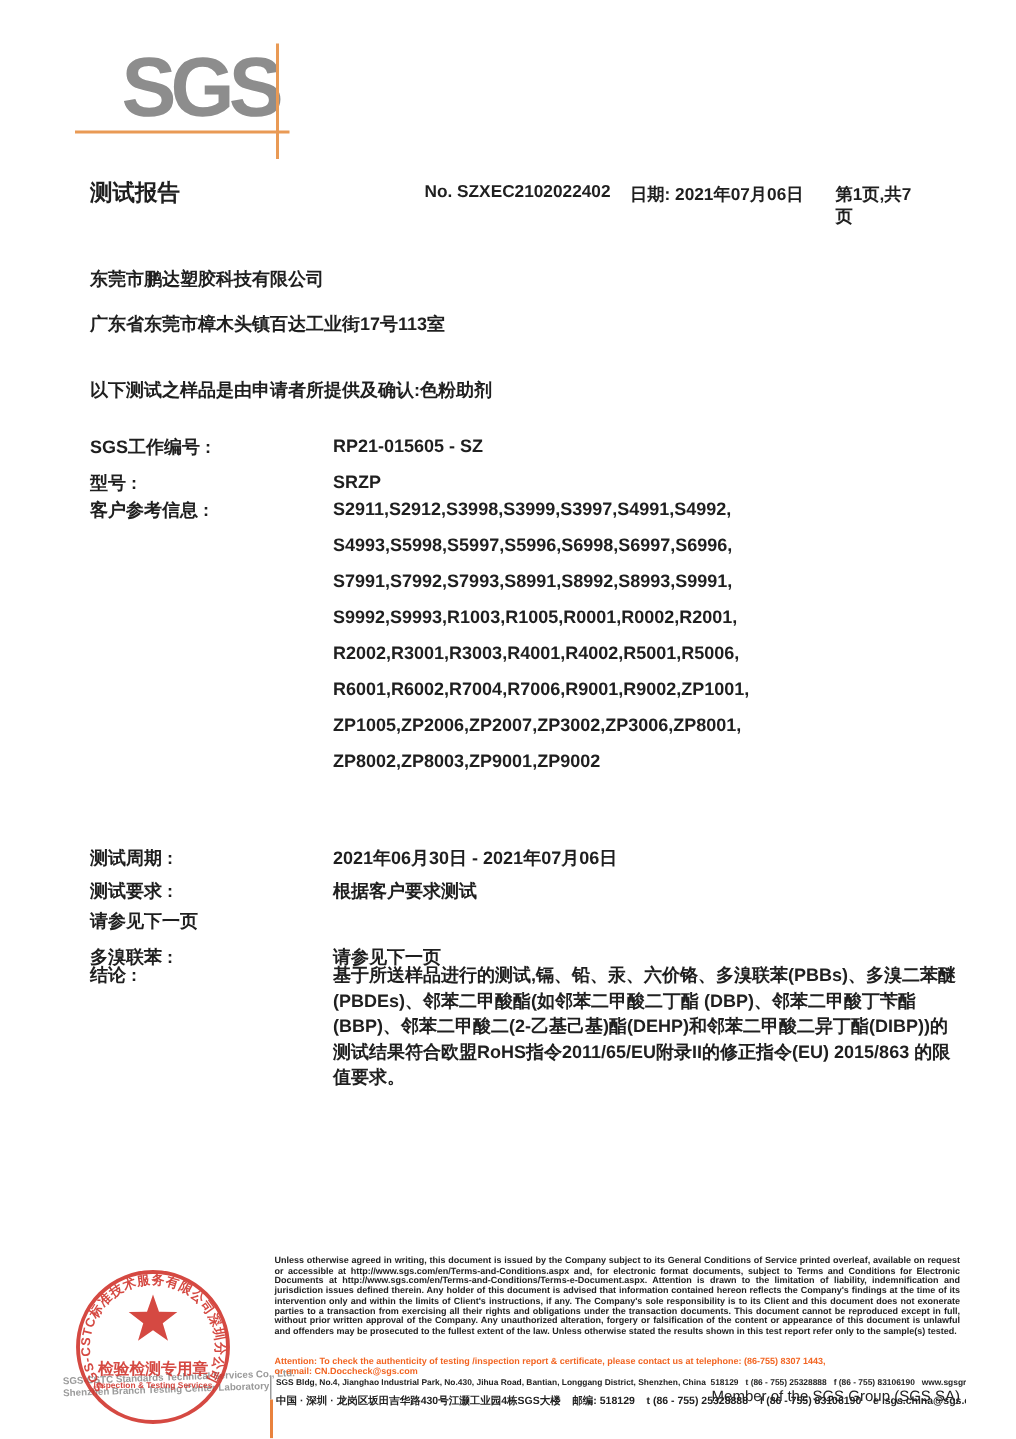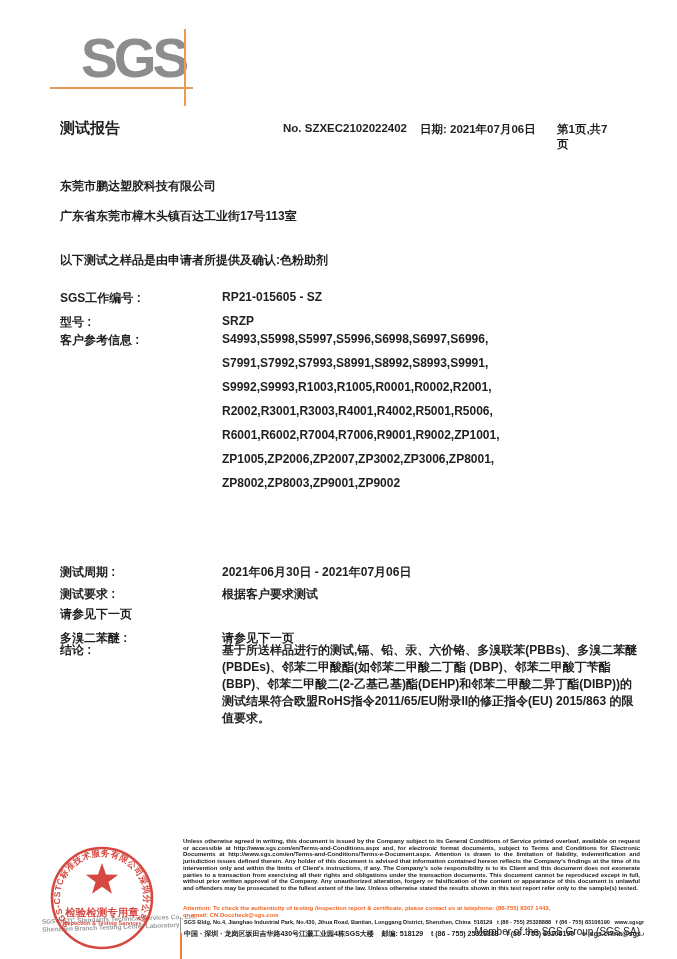--- a/index.html
+++ b/index.html
@@ -75,20 +75,21 @@
     <div class="val">RP21-015605 - SZ</div>
   </div>
   <div class="frow" style="top:302px">
     <div class="lbl">型号 :</div>
     <div class="val">SRZP</div>
   </div>
 
   <div class="frow" style="top:320px">
     <div class="lbl">客户参考信息 :</div>
     <div class="val ref-lines">
+      <div>S2911,S2912,S3998,S3999,S3997,S4991,S4992,</div>
       <div>S4993,S5998,S5997,S5996,S6998,S6997,S6996,</div>
       <div>S7991,S7992,S7993,S8991,S8992,S8993,S9991,</div>
       <div>S9992,S9993,R1003,R1005,R0001,R0002,R2001,</div>
       <div>R2002,R3001,R3003,R4001,R4002,R5001,R5006,</div>
       <div>R6001,R6002,R7004,R7006,R9001,R9002,ZP1001,</div>
       <div>ZP1005,ZP2006,ZP2007,ZP3002,ZP3006,ZP8001,</div>
       <div>ZP8002,ZP8003,ZP9001,ZP9002</div>
     </div>
   </div>
 
@@ -97,21 +98,21 @@
     <div class="val">2021年06月30日 - 2021年07月06日</div>
   </div>
   <div class="frow" style="top:574px">
     <div class="lbl">测试要求 :</div>
     <div class="val">根据客户要求测试</div>
   </div>
   <div class="frow" style="top:594px">
     <div class="val">请参见下一页</div>
   </div>
   <div class="frow" style="top:618px">
-    <div class="lbl">多溴二苯醚 :</div>
+    <div class="lbl">多溴联苯 :</div>
     <div class="val">请参见下一页</div>
   </div>
 
   <div class="frow" style="top:630px">
     <div class="lbl">结论 :</div>
     <div class="val conclusion">基于所送样品进行的测试,镉、铅、汞、六价铬、多溴联苯(PBBs)、多溴二苯醚(PBDEs)、邻苯二甲酸酯(如邻苯二甲酸二丁酯 (DBP)、邻苯二甲酸丁苄酯(BBP)、邻苯二甲酸二(2-乙基己基)酯(DEHP)和邻苯二甲酸二异丁酯(DIBP))的测试结果符合欧盟RoHS指令2011/65/EU附录II的修正指令(EU) 2015/863 的限值要求。</div>
   </div>
 
   <div class="footer-co">
     <div>SGS-CSTC Standards Technical Services Co., Ltd.</div>

